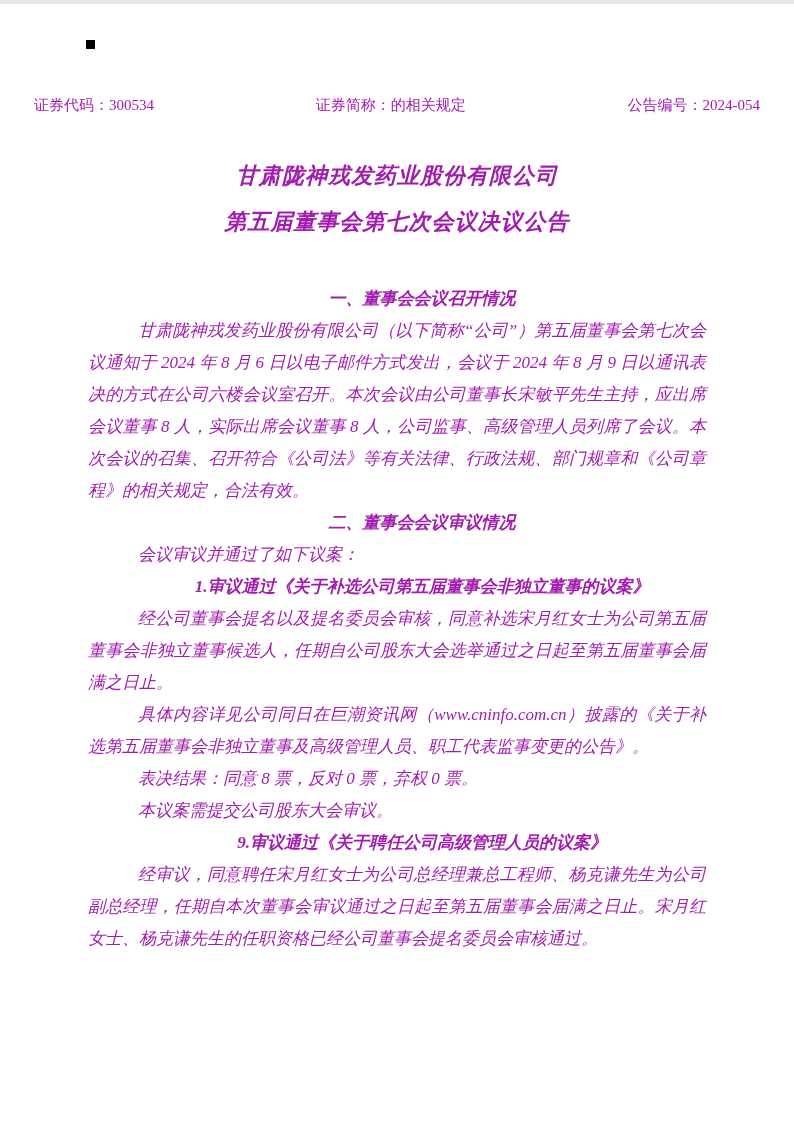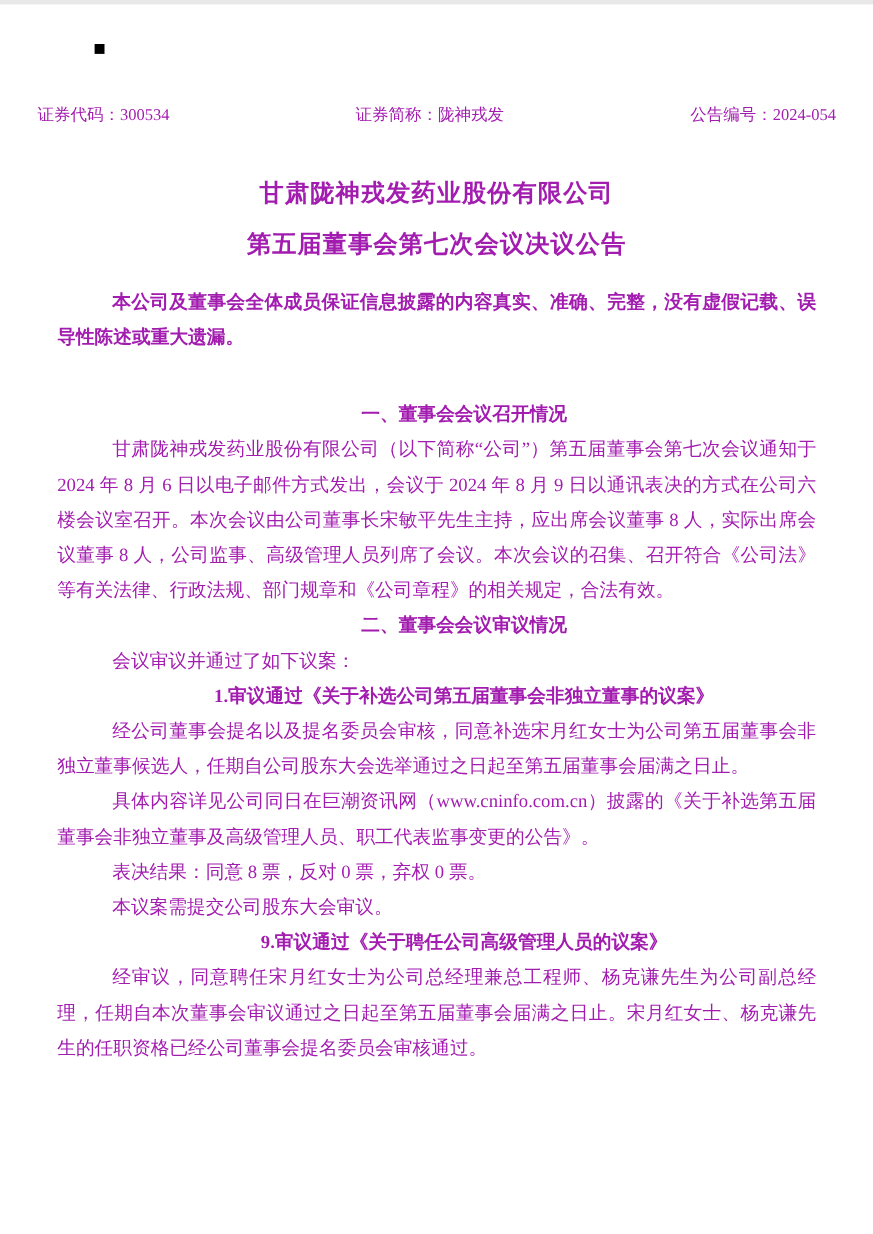--- a/index.html
+++ b/index.html
@@ -15,21 +15,22 @@
   }
   .corner-mark {
     position: absolute;
     left: 86px;
     top: 36px;
     width: 9px;
     height: 9px;
     background: #000;
   }
   .content {
-    padding: 0 52px;
+    padding: 0 88px;
+    font-style: italic;
   }
   .doc-header {
     display: flex;
     justify-content: space-between;
     align-items: baseline;
     margin-top: 92px;
     padding: 0 34px;
     font-size: 15px;
     line-height: 19px;
     white-space: nowrap;
@@ -63,31 +64,30 @@
   .sec-heading-first { margin-top: 38px; }
 </style>
 </head>
 <body>
 
 <div class="page">
   <div class="corner-mark"></div>
 
   <div class="doc-header">
     <span>证券代码：300534</span>
-    <span>证券简称：陇神戎发</span>
+    <span>证券简称：的相关规定</span>
     <span>公告编号：2024-054</span>
   </div>
 
   <div class="content">
     <h1 class="doc-title">
       <span>甘肃陇神戎发药业股份有限公司</span>
       <span>第五届董事会第七次会议决议公告</span>
     </h1>
 
-    <p class="statement">本公司及董事会全体成员保证信息披露的内容真实、准确、完整，没有虚假记载、误导性陈述或重大遗漏。</p>
 
     <h2 class="sec-heading-first">一、董事会会议召开情况</h2>
     <p>甘肃陇神戎发药业股份有限公司（以下简称“公司”）第五届董事会第七次会议通知于 2024 年 8 月 6 日以电子邮件方式发出，会议于 2024 年 8 月 9 日以通讯表决的方式在公司六楼会议室召开。本次会议由公司董事长宋敏平先生主持，应出席会议董事 8 人，实际出席会议董事 8 人，公司监事、高级管理人员列席了会议。本次会议的召集、召开符合《公司法》等有关法律、行政法规、部门规章和《公司章程》的相关规定，合法有效。</p>
 
     <h2>二、董事会会议审议情况</h2>
     <p>会议审议并通过了如下议案：</p>
 
     <h3>1.审议通过《关于补选公司第五届董事会非独立董事的议案》</h3>
     <p>经公司董事会提名以及提名委员会审核，同意补选宋月红女士为公司第五届董事会非独立董事候选人，任期自公司股东大会选举通过之日起至第五届董事会届满之日止。</p>
     <p>具体内容详见公司同日在巨潮资讯网（www.cninfo.com.cn）披露的《关于补选第五届董事会非独立董事及高级管理人员、职工代表监事变更的公告》。</p>

